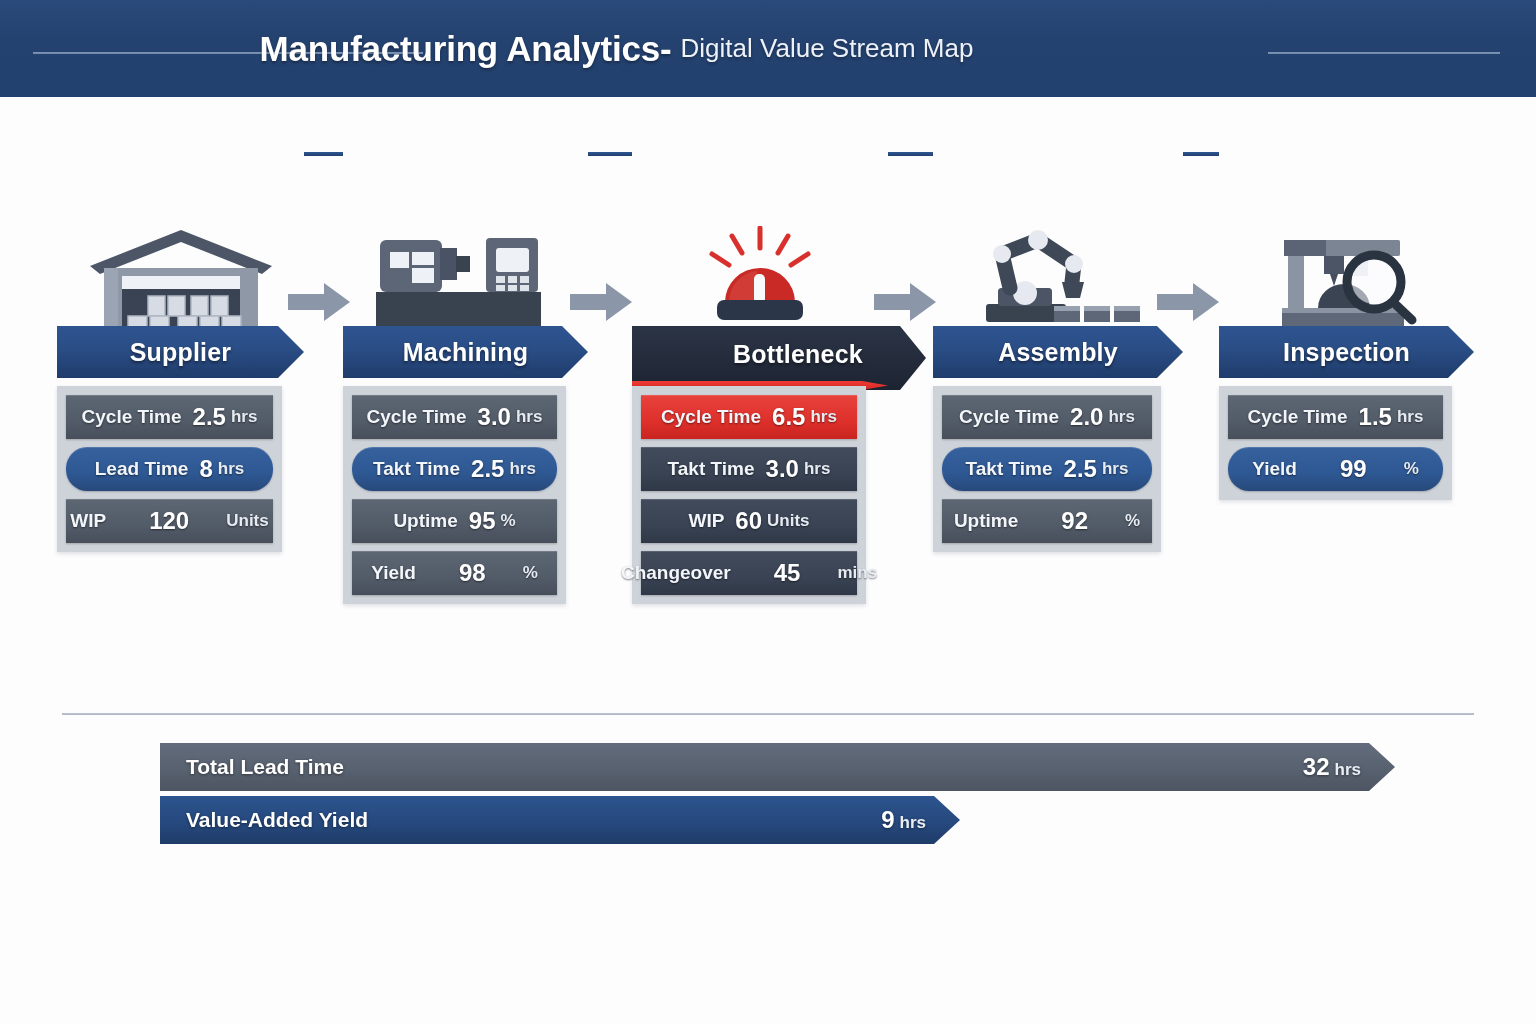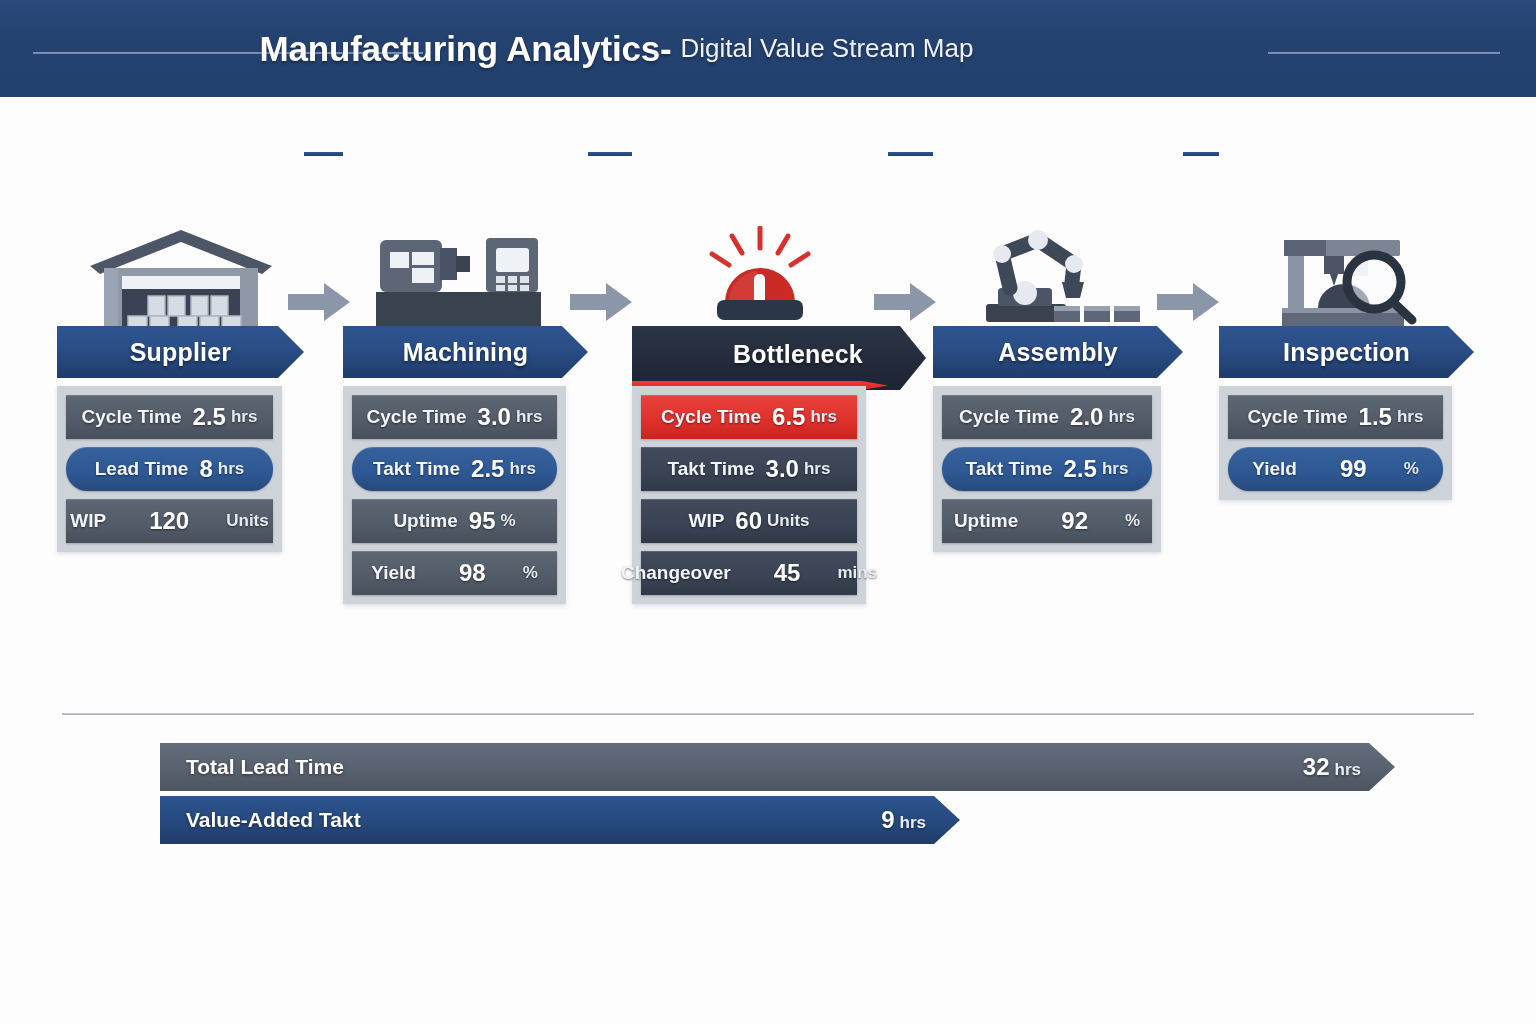--- a/index.html
+++ b/index.html
@@ -380,19 +380,19 @@
 <div class="divider"></div>
 <div id="summary-layer">
     <div class="sum-bar sum-total" style="left: 160px; top: 743px; width: 1235px;">
       <span class="sum-label">Total Lead Time</span>
       <span class="sum-right">
         <span class="sum-value">32</span>
         <span class="sum-unit">hrs</span>
       </span>
     </div>
     <div class="sum-bar sum-va" style="left: 160px; top: 796px; width: 800px;">
-      <span class="sum-label">Value-Added Takt</span>
+      <span class="sum-label">Value-Added Yield</span>
       <span class="sum-right">
         <span class="sum-value">9</span>
         <span class="sum-unit">hrs</span>
       </span>
     </div>
   </div>
 
 </body></html>

